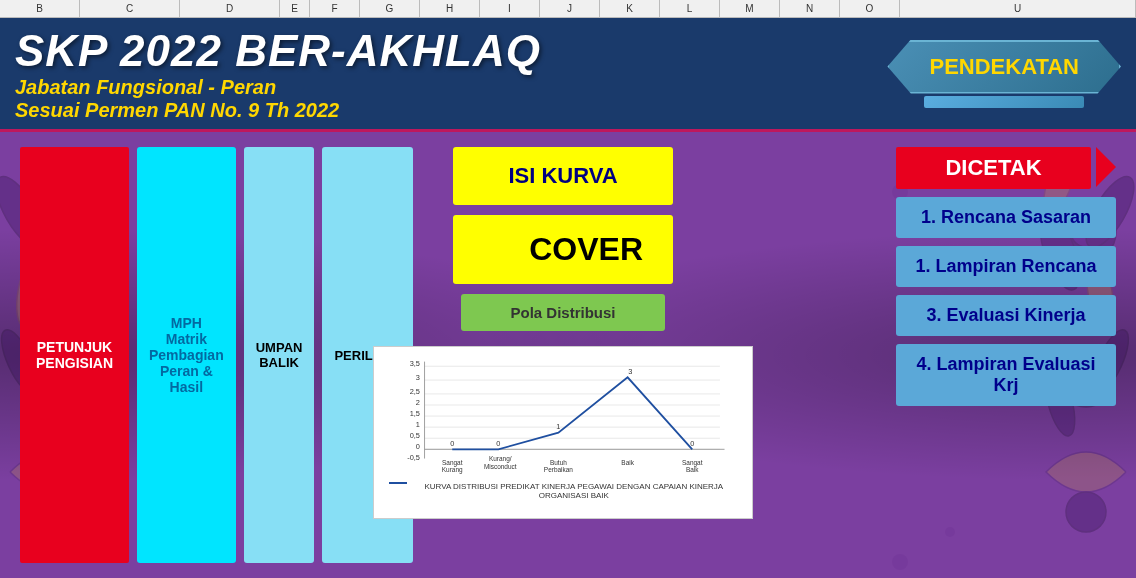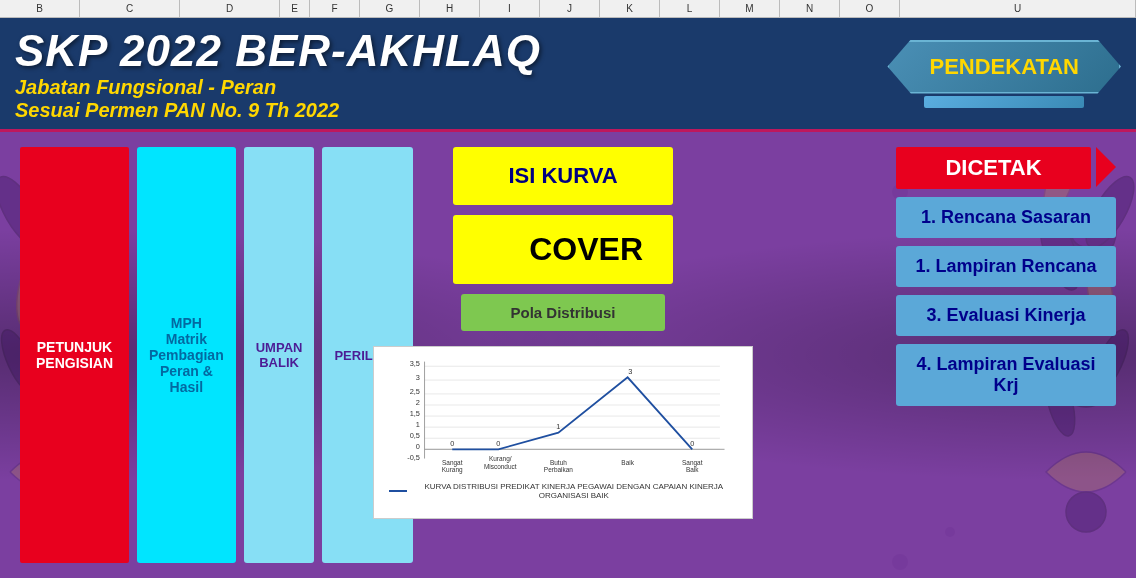--- a/index.html
+++ b/index.html
@@ -158,21 +158,21 @@
       font-weight: 700;
       padding: 10px 12px;
       border: none;
       cursor: pointer;
       text-align: center;
       border-radius: 3px;
     }
 
     .btn-cyan-light {
       background: #87dff5;
-      color: #4c1d95;
+      color: #000000;
       font-size: 13px;
       font-weight: 700;
       padding: 8px 12px;
       border: none;
       cursor: pointer;
       text-align: center;
       border-radius: 3px;
     }
 
     .btn-yellow-large {
@@ -426,21 +426,21 @@
               <text x="112" y="113" font-size="7" fill="#333" text-anchor="middle">Kurang/</text>
               <text x="112" y="121" font-size="7" fill="#333" text-anchor="middle">Misconduct</text>
               <text x="175" y="117" font-size="7" fill="#333" text-anchor="middle">Butuh</text>
               <text x="175" y="125" font-size="7" fill="#333" text-anchor="middle">Perbaikan</text>
               <text x="250" y="117" font-size="7" fill="#333" text-anchor="middle">Baik</text>
               <text x="320" y="117" font-size="7" fill="#333" text-anchor="middle">Sangat</text>
               <text x="320" y="125" font-size="7" fill="#333" text-anchor="middle">Baik</text>
             </svg>
           </div>
           <div class="chart-title">
-            <div style="display:flex;align-items:center;gap:4px;justify-content:center;margin-bottom:10px;">
+            <div style="display:flex;align-items:flex-start;gap:4px;justify-content:center;margin-bottom:10px;">
               <div style="width:20px;height:2px;background:#1f4fa0;"></div>
               <span style="font-size:8px;color:#333;">KURVA DISTRIBUSI PREDIKAT KINERJA PEGAWAI DENGAN CAPAIAN KINERJA
 ORGANISASI BAIK</span>
             </div>
           </div>
         </div>
       </div>
 
       <div class="right-col">
 

